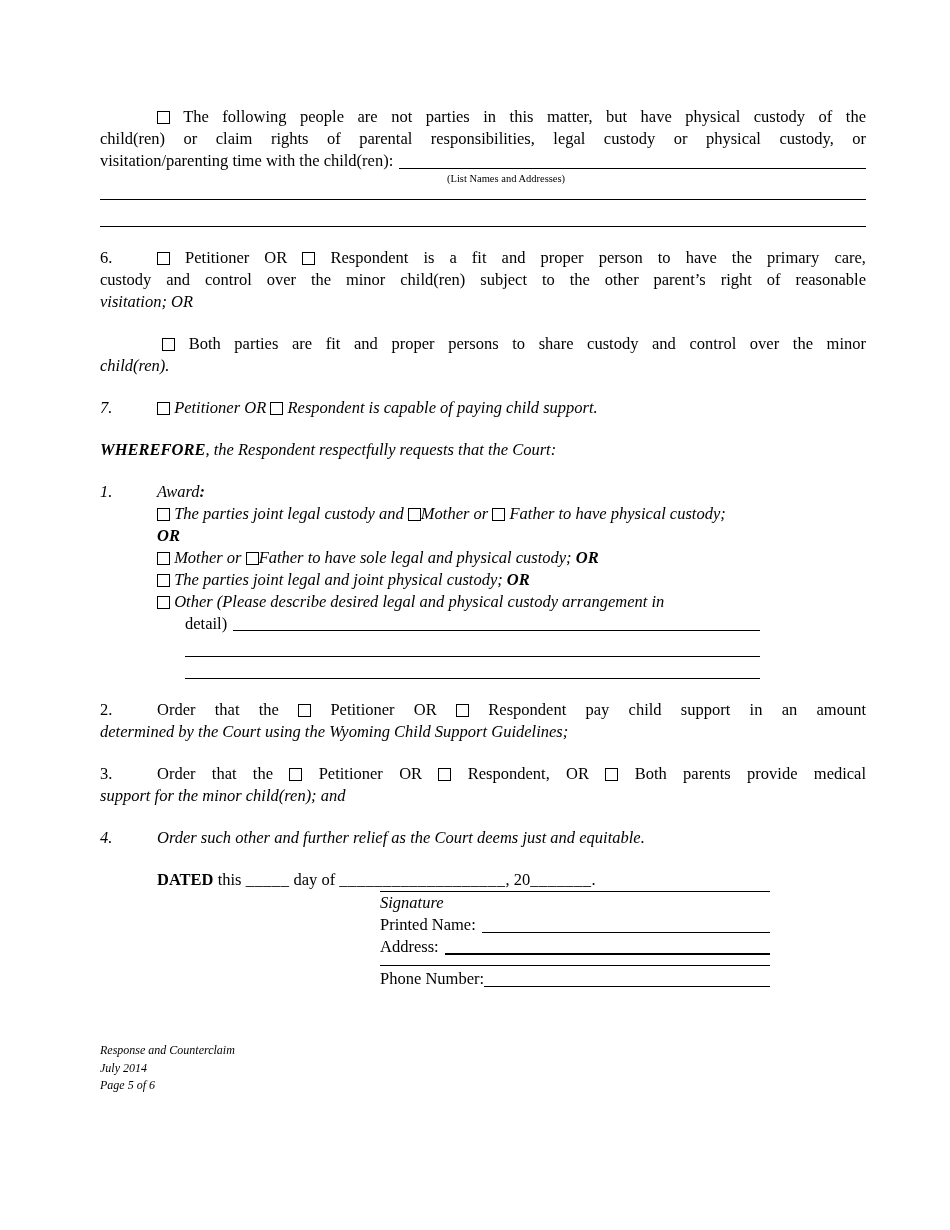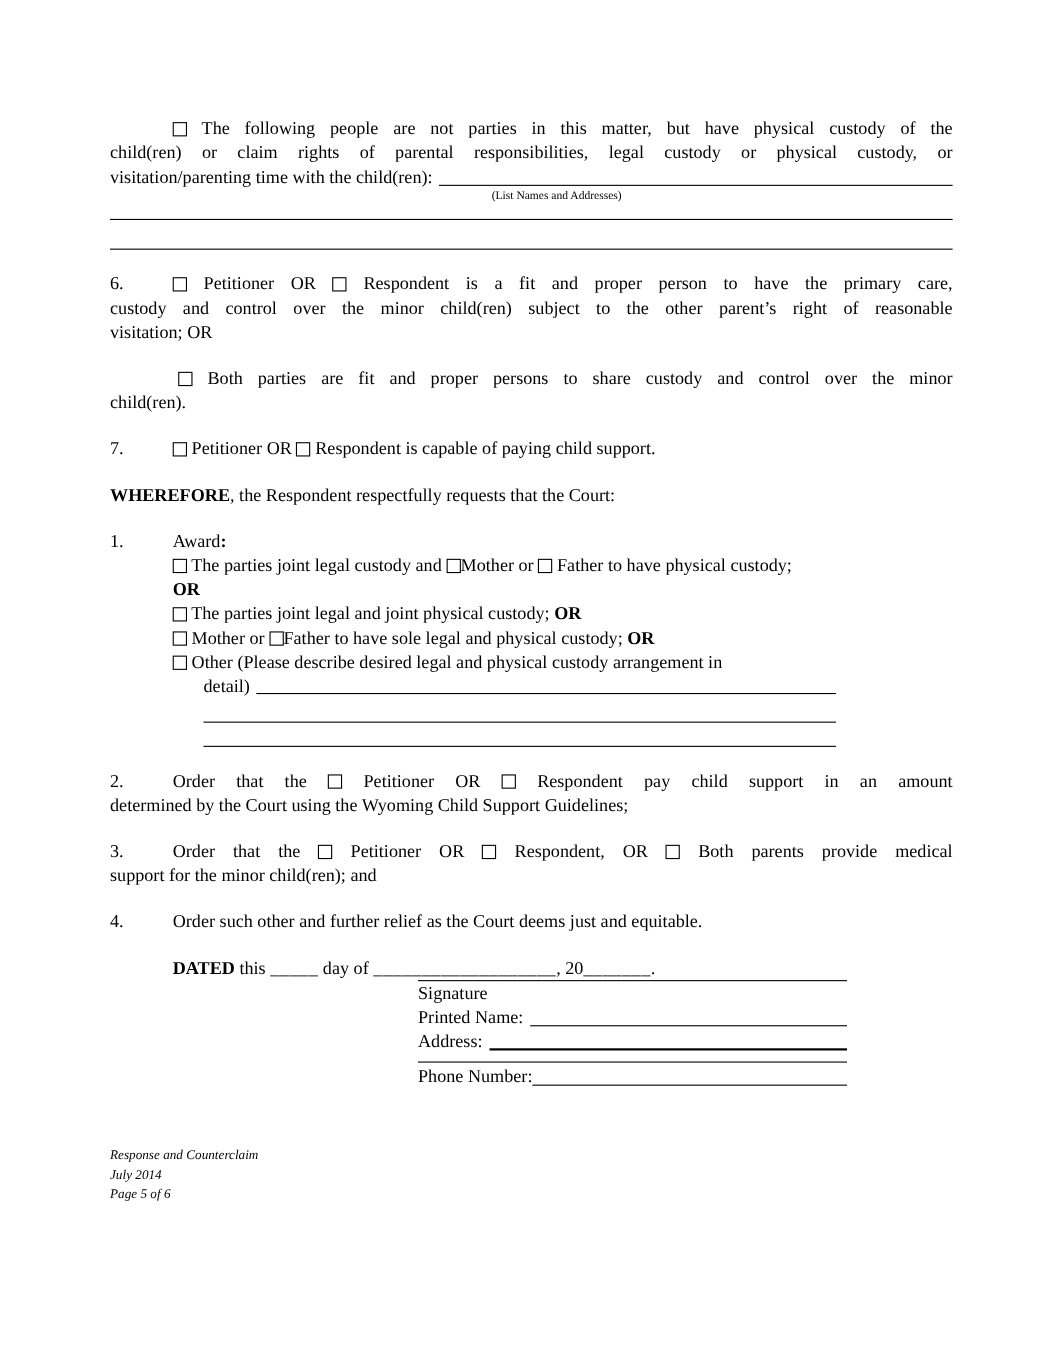--- a/index.html
+++ b/index.html
@@ -12,21 +12,21 @@
     font-family: "Liberation Serif", serif;
     font-size: 16.5px;
     line-height: 22px;
     position: relative;
     overflow: hidden;
   }
   .content { padding: 106px 84px 0 100px; }
 
   .para { margin-top: 20px; }
   .jline { text-align: justify; text-align-last: justify; }
-  .line  { text-align: left; }
+  .line  { text-align: left; font-style: italic; }
 
   .cb {
     display: inline-block;
     width: 13px; height: 13px;
     border: 1.5px solid #000;
     vertical-align: -1.5px;
     background: #fff;
   }
   .num  { display: inline-block; width: 57px; }
   .ind  { display: inline-block; width: 57px; }
@@ -131,27 +131,27 @@
           <span>The parties joint legal custody and</span>
           <span class="cb"></span><span>Mother or</span>
           <span class="cb"></span>
           <span>Father to have physical custody;</span>
         </div>
         <div class="line">
           <span class="b">OR</span>
         </div>
         <div class="line">
           <span class="cb"></span>
-          <span>The parties joint legal and joint physical custody;</span>
-          <span class="b">OR</span>
-        </div>
-        <div class="line">
-          <span class="cb"></span>
           <span>Mother or</span>
           <span class="cb"></span><span>Father to have sole legal and physical custody;</span>
+          <span class="b">OR</span>
+        </div>
+        <div class="line">
+          <span class="cb"></span>
+          <span>The parties joint legal and joint physical custody;</span>
           <span class="b">OR</span>
         </div>
         <div class="line">
           <span class="cb"></span>
           <span>Other (Please describe desired legal and physical custody arrangement in</span>
         </div>
         <div class="detail-line">
           <span class="lbl">detail)</span>
           <span class="fill"></span>
         </div>

